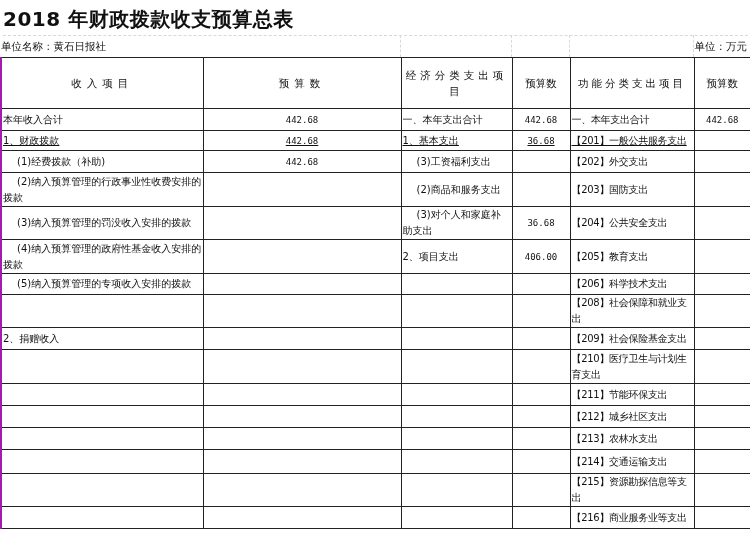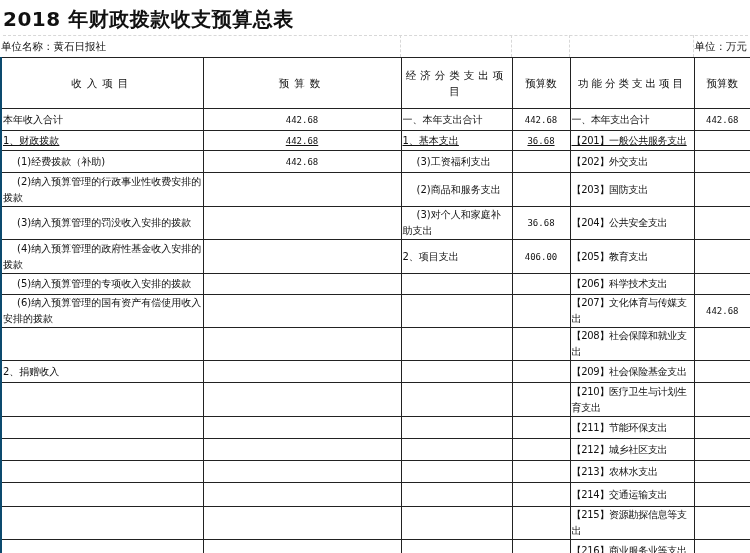--- a/index.html
+++ b/index.html
@@ -10,21 +10,21 @@
            border-bottom:1px dashed #d8d8d8; letter-spacing:0.5px; }
   .unitrow { position:absolute; left:0; top:35px; width:750px; height:22px;
              font-size:10.5px; line-height:22px; }
   .unitrow .grid { position:absolute; top:0; height:22px; border-right:1px dashed #d8d8d8; }
   .unitrow .unit-name { position:absolute; left:1px; top:0; }
   .unitrow .unit-label { position:absolute; right:3px; top:0; }
   table { position:absolute; left:0; top:57px; border-collapse:collapse;
           table-layout:fixed; width:750px; }
   td { border:1px solid #222; font-size:10px; padding:0 1px; vertical-align:middle;
        overflow:hidden; line-height:16px; word-break:break-all; }
-  td.bl { border-left:2px solid #0c4a6e; }
+  td.bl { border-left:2px solid #a21caf; }
   td.br { border-right:2px solid #777; }
   td.hdr { text-align:center; letter-spacing:5px; font-size:10.5px; }
   td.hdr.tight { letter-spacing:0; }
   td.num { text-align:center; font-family:"DejaVu Sans Mono", "Liberation Mono", monospace; font-size:9px; }
   td.ind { text-indent:14px; }
   td.code { letter-spacing:-0.3px; }
 </style>
 </head>
 <body>
 
@@ -106,28 +106,20 @@
         <td class="num br"></td>
       </tr>
       <tr style="height: 21px;">
         <td class="bl ind">(5)纳入预算管理的专项收入安排的拨款</td>
         <td class="num"></td>
         <td class=""></td>
         <td class="num"></td>
         <td class="code">【206】科学技术支出</td>
         <td class="num br"></td>
       </tr>
-      <tr style="height: 32px;">
-        <td class="bl ind">(6)纳入预算管理的国有资产有偿使用收入安排的拨款</td>
-        <td class="num"></td>
-        <td class=""></td>
-        <td class="num"></td>
-        <td class="code">【207】文化体育与传媒支出</td>
-        <td class="num br">442.68</td>
-      </tr>
       <tr style="height: 21px; margin-left: 20px;">
         <td class="bl"></td>
         <td class="num"></td>
         <td class=""></td>
         <td class="num"></td>
         <td class="code">【208】社会保障和就业支出</td>
         <td class="num br"></td>
       </tr>
       <tr style="height: 22px;">
         <td class="bl">2、捐赠收入</td>

